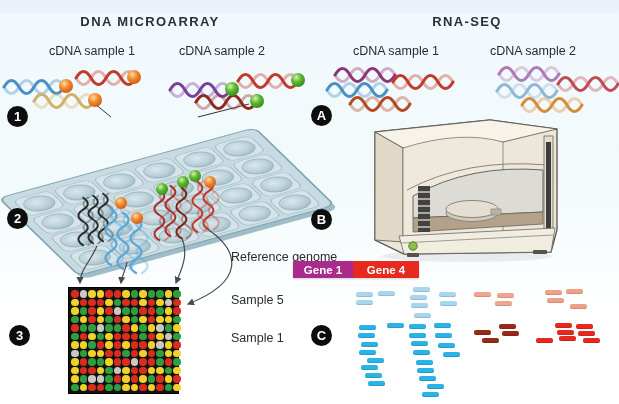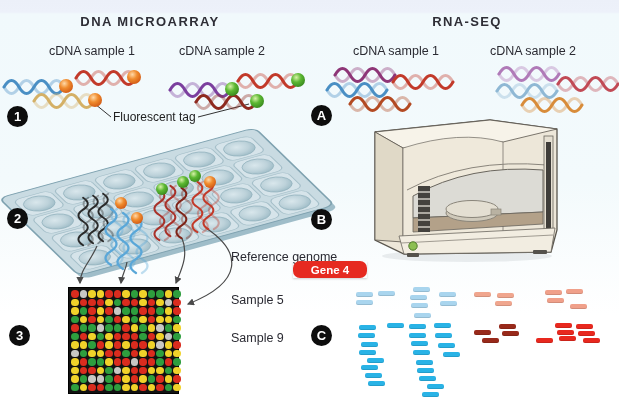--- a/index.html
+++ b/index.html
@@ -422,35 +422,35 @@
   </svg>
 
   <div class="abs title" style="left:150px;top:14px">DNA MICROARRAY</div>
   <div class="abs title" style="left:467px;top:14px">RNA-SEQ</div>
 
   <div class="abs lbl" style="left:92px;top:44px">cDNA sample 1</div>
   <div class="abs lbl" style="left:222px;top:44px">cDNA sample 2</div>
   <div class="abs lbl" style="left:396px;top:44px">cDNA sample 1</div>
   <div class="abs lbl" style="left:533px;top:44px">cDNA sample 2</div>
 
-  <div class="abs tagline" style="left:113px;top:110px">Fluorescent tag</div>
 
   <div class="abs marker" style="left:7px;top:106px">1</div>
   <div class="abs marker" style="left:7px;top:208px">2</div>
   <div class="abs marker" style="left:9px;top:325px">3</div>
   <div class="abs marker" style="left:311px;top:105px">A</div>
   <div class="abs marker" style="left:311px;top:209px">B</div>
   <div class="abs marker" style="left:311px;top:325px">C</div>
 
   <div class="abs lbl-left" id="ref-genome-label">Reference genome</div>
   <div class="abs lbl-left" style="left:231px;top:293px">Sample 5</div>
-  <div class="abs lbl-left" style="left:231px;top:331px">Sample 9</div>
+  <div class="abs lbl-left" style="left:231px;top:331px">Sample 1</div>
 
   <div id="gene-bar" class="abs">
-      <div class="gene-seg" style="width: 74px; background: rgb(230, 42, 32); border-radius: 7px;">Gene 4</div>
+      <div class="gene-seg" style="width: 60px; background: rgb(170, 43, 139);">Gene 1</div>
+      <div class="gene-seg" style="width: 66px; background: rgb(230, 42, 32);">Gene 4</div>
     </div>
 
   <div class="abs" style="left:0;top:0;width:619px;height:404px;pointer-events:none">
       <div class="read" style="left: 356px; top: 292px; width: 17px; background: rgb(169, 213, 238);"></div>
       <div class="read" style="left: 378px; top: 291px; width: 17px; background: rgb(169, 213, 238);"></div>
       <div class="read" style="left: 356px; top: 300px; width: 17px; background: rgb(169, 213, 238);"></div>
       <div class="read" style="left: 413px; top: 287px; width: 17px; background: rgb(169, 213, 238);"></div>
       <div class="read" style="left: 410px; top: 295px; width: 17px; background: rgb(169, 213, 238);"></div>
       <div class="read" style="left: 411px; top: 303px; width: 17px; background: rgb(169, 213, 238);"></div>
       <div class="read" style="left: 414px; top: 313px; width: 17px; background: rgb(169, 213, 238);"></div>

